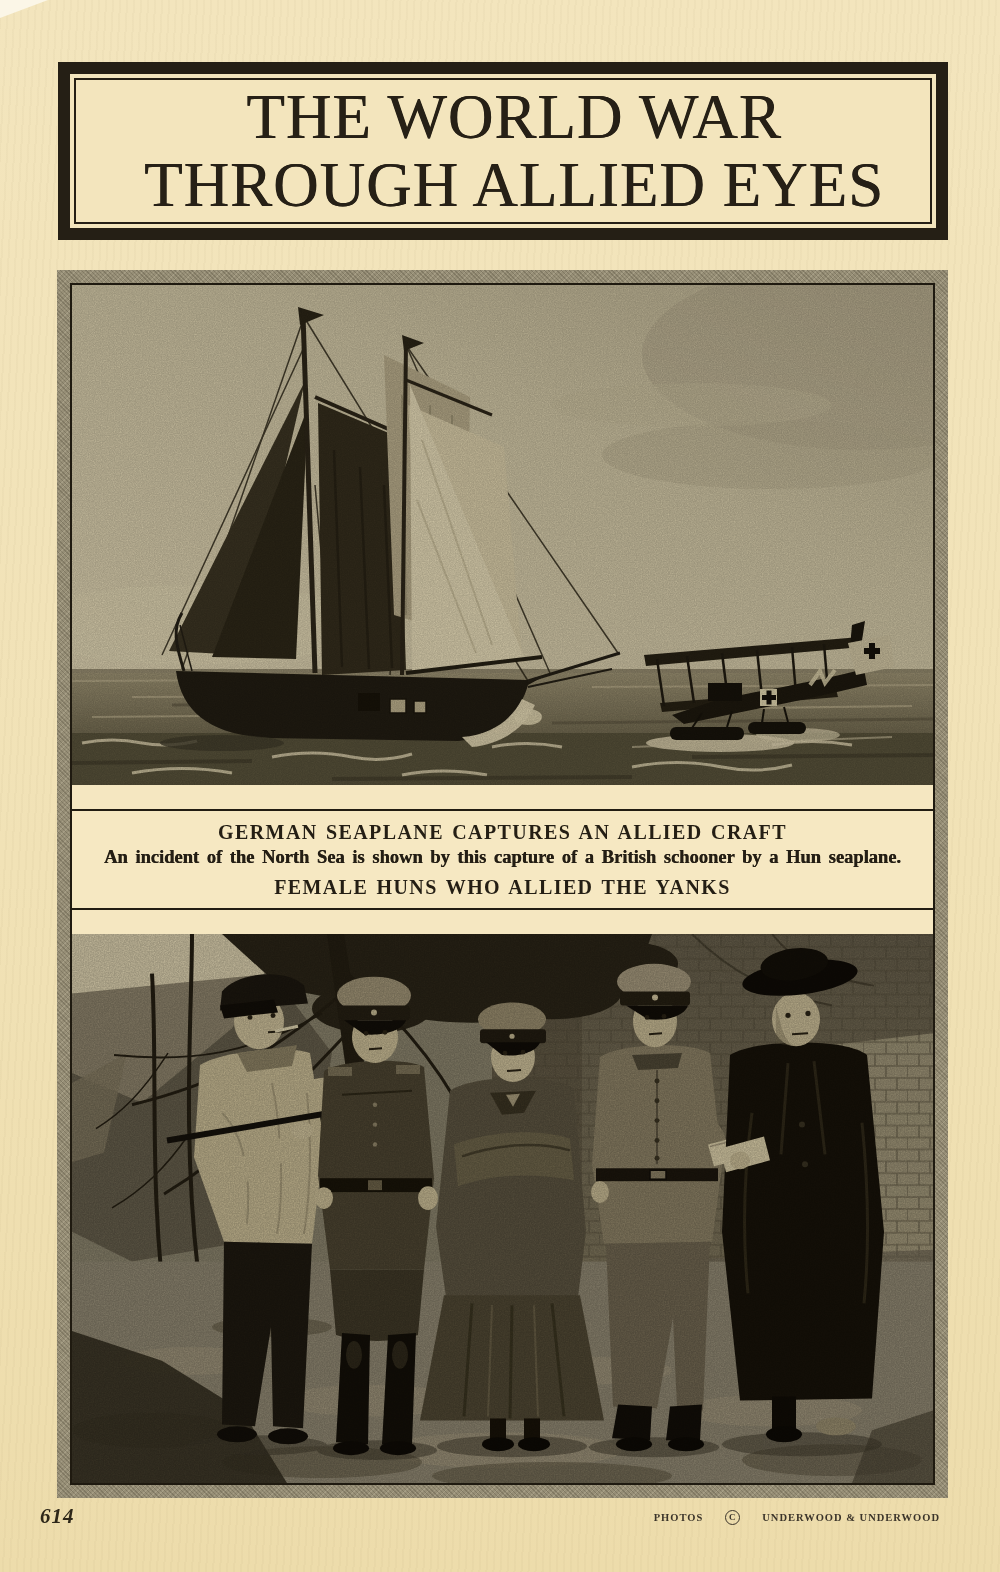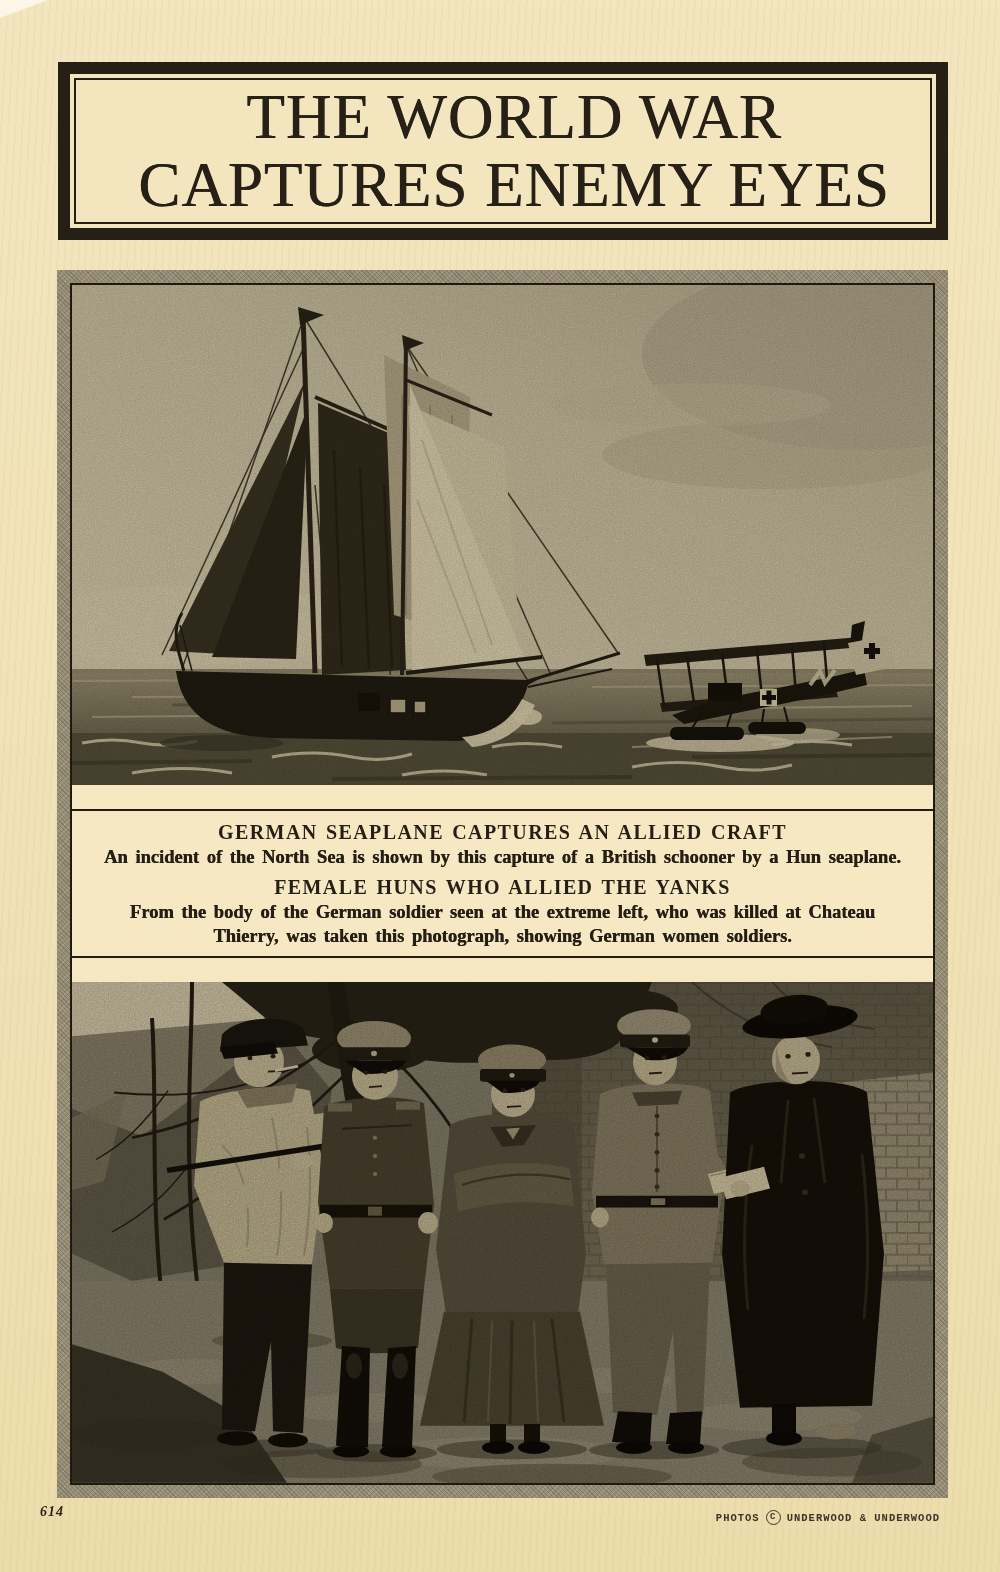--- a/index.html
+++ b/index.html
@@ -62,46 +62,46 @@
   }
   .cap-body{
     font-size:18.5px;line-height:1.3;font-weight:700;
     word-spacing:3px;text-shadow:0.4px 0 0 #241e14;
   }
   .cap-body span{display:block;}
   .cap-group2{margin-top:6px;}
   
   .page-num{
     position:absolute;left:40px;top:1504px;
-    font-style:italic;font-weight:700;font-size:14px;color:#2e2719;
+    font-style:italic;font-weight:700;font-size:21px;color:#2e2719;
     letter-spacing:1px;
   }
   .credit{
     position:absolute;right:60px;top:1510px;
-    display:flex;align-items:center;gap:6px;
-    font-family:Liberation Mono, monospace;
+    display:flex;align-items:center;gap:22px;
+    font-family:Liberation Serif, serif;
     font-weight:700;font-size:10.5px;letter-spacing:1px;color:#3b342a;
     white-space:nowrap;
   }
   .copy-circle{
     width:13px;height:13px;border:1.5px solid #3b342a;border-radius:50%;
     display:inline-flex;align-items:center;justify-content:center;
     font-size:9px;line-height:1;
   }
 </style>
 </head>
 <body>
 
 <div class="page">
   <div class="corner-wedge"></div>
 
   <div class="title-box">
     <div class="title-frame">
       <div class="title-line">THE WORLD WAR</div>
-      <div class="title-line">CAPTURES ENEMY EYES</div>
+      <div class="title-line">THROUGH ALLIED EYES</div>
     </div>
   </div>
 
   <div class="plate">
     <div class="plate-inner">
 
       <svg class="photo photo-top" viewBox="0 0 861 500" preserveAspectRatio="none" xmlns="http://www.w3.org/2000/svg">
         <defs>
           <linearGradient id="skyG" x1="0" y1="1" x2="1" y2="0">
             <stop offset="0" stop-color="#d6cbab"></stop>
@@ -255,24 +255,20 @@
         </g>
 
         <rect x="0" y="0" width="861" height="500" filter="url(#grainA)" opacity="0.22"></rect>
       </svg>
 
       <div class="caption-panel">
         <div class="cap-title">GERMAN SEAPLANE CAPTURES AN ALLIED CRAFT</div>
         <div class="cap-body">An incident of the North Sea is shown by this capture of a British schooner by a Hun seaplane.</div>
         <div class="cap-group2">
           <div class="cap-title">FEMALE HUNS WHO ALLIED THE YANKS</div>
-          <div class="cap-body">
-            <span>From the body of the German soldier seen at the extreme left, who was killed at Chateau</span>
-            <span>Thierry, was taken this photograph, showing German women soldiers.</span>
-          </div>
         </div>
       </div>
 
       <svg class="photo photo-bottom" viewBox="0 0 861 553" preserveAspectRatio="none" xmlns="http://www.w3.org/2000/svg">
         <defs>
           <linearGradient id="wallG" x1="0" y1="0" x2="0" y2="1">
             <stop offset="0" stop-color="#645c49"></stop>
             <stop offset="1" stop-color="#7b7259"></stop>
           </linearGradient>
           <pattern id="bricksP" width="44" height="24" patternUnits="userSpaceOnUse">

